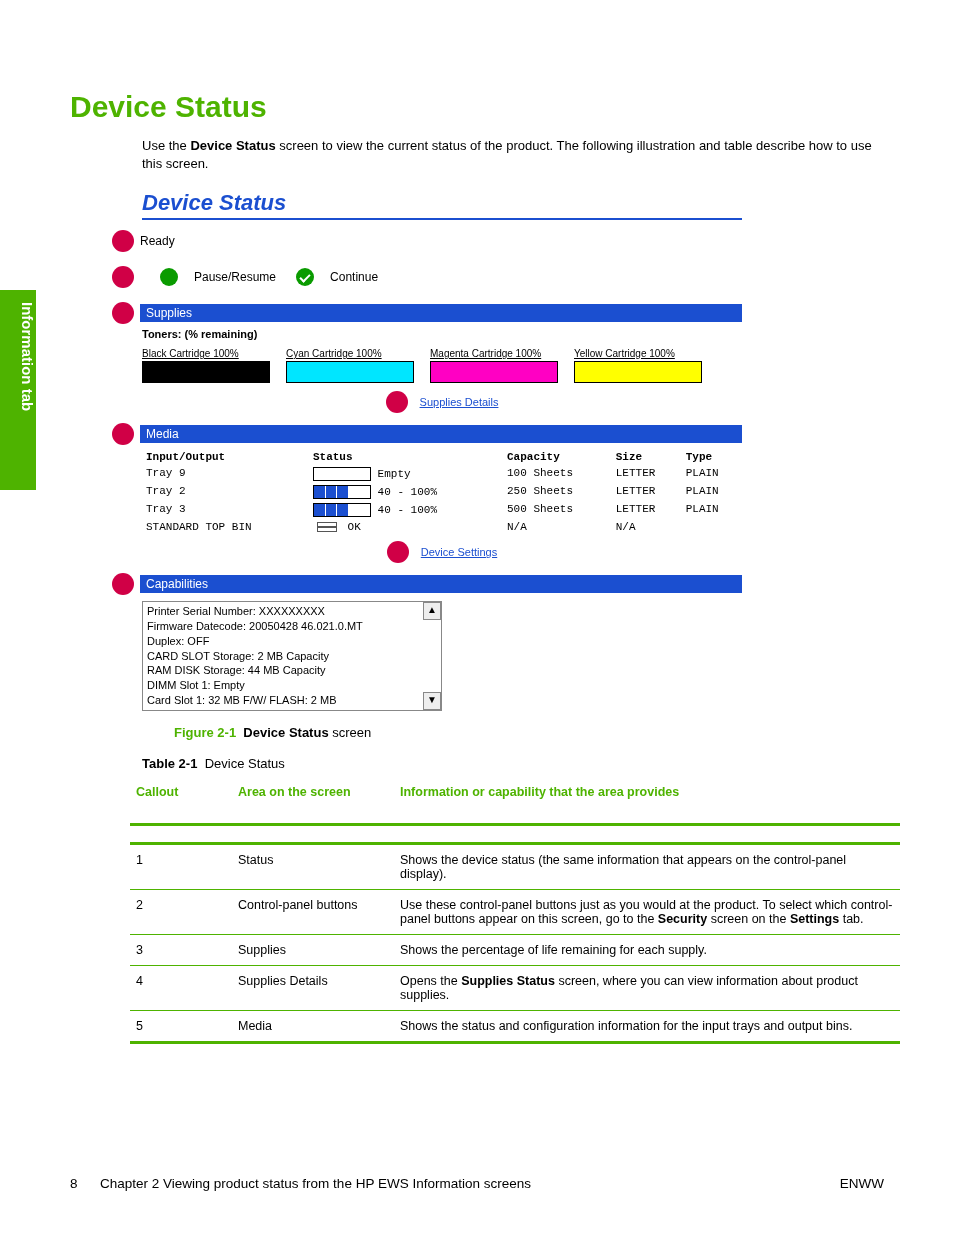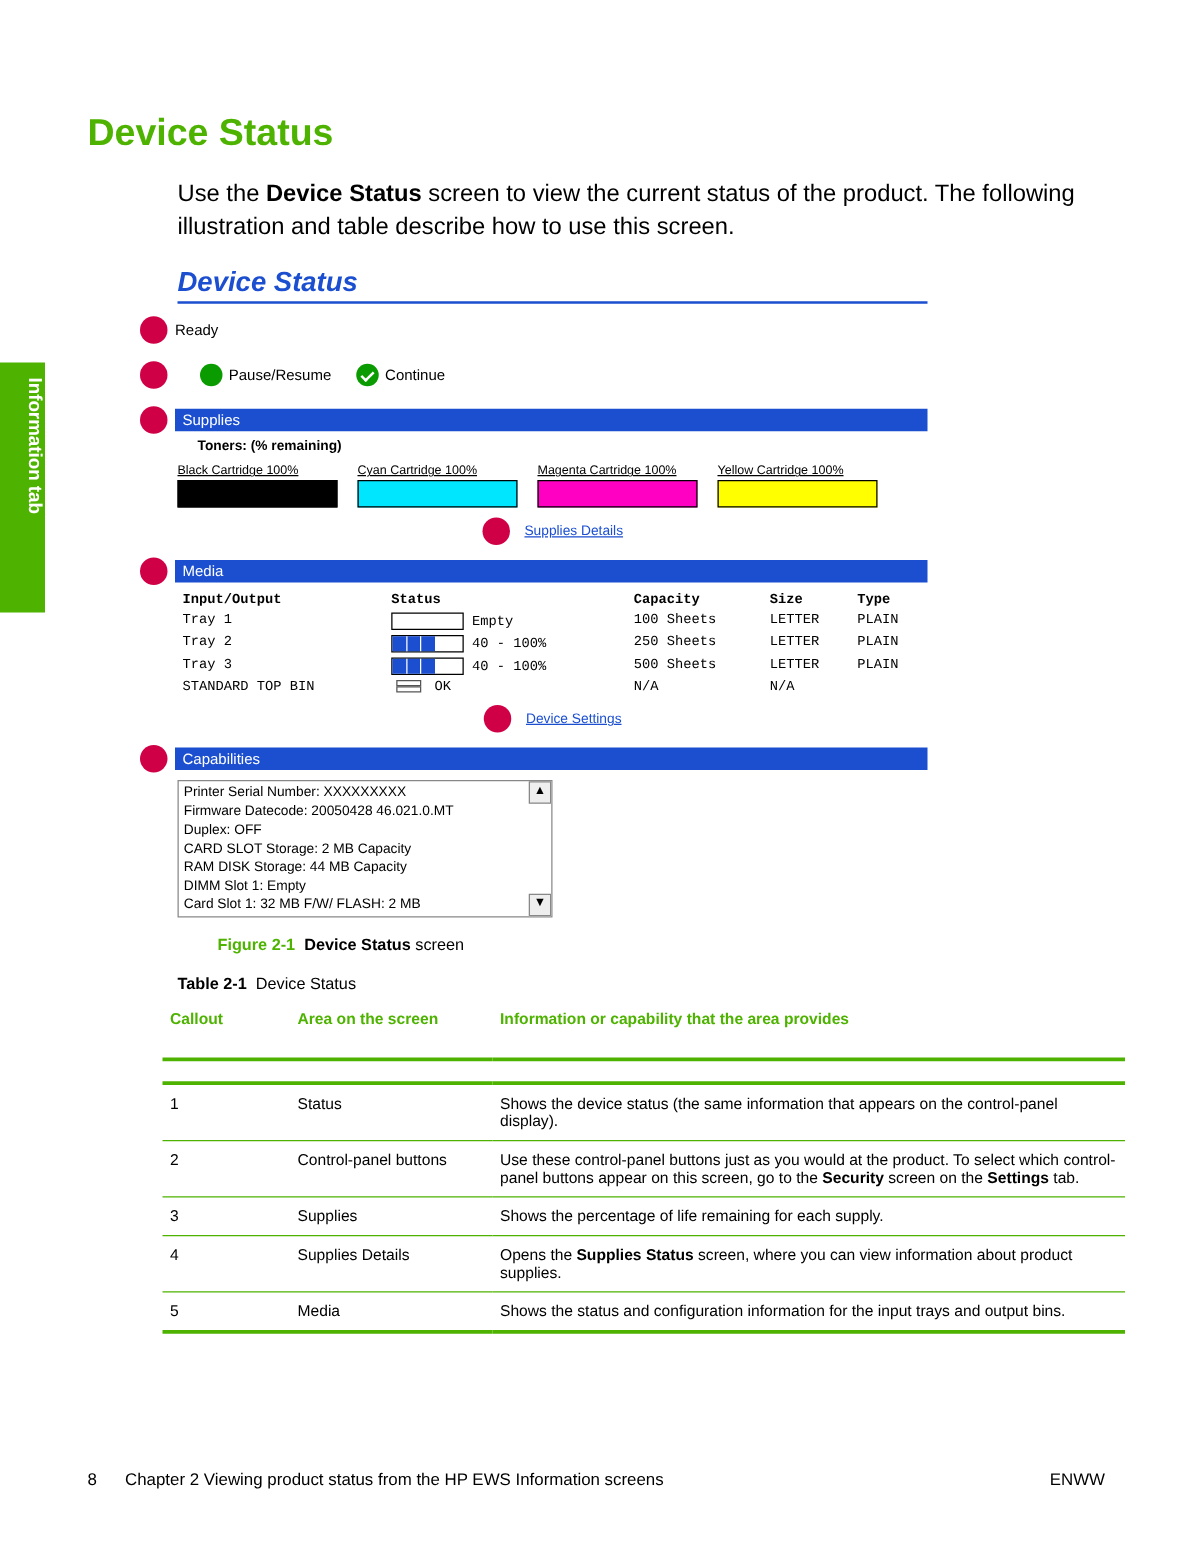--- a/index.html
+++ b/index.html
@@ -36,21 +36,21 @@
   }
   h1.title {
     color: #4eb300;
     font-size: 30px;
     margin: 0 0 12px 0;
     font-weight: bold;
   }
   .intro {
     margin-left: 72px;
     margin-right: 10px;
-    font-size: 19px;
+    font-size: 13px;
     line-height: 1.35;
   }
   .intro b { font-weight: bold; }
   .figure {
     margin-left: 72px;
     margin-top: 18px;
     width: 600px;
   }
   .ds-title {
     color: #1b4fd0;
@@ -80,21 +80,21 @@
     font-size: 12px;
   }
   .row-buttons {
     display: flex;
     align-items: center;
     margin-bottom: 14px;
     margin-left: -30px;
     gap: 20px;
     font-size: 12px;
   }
-  .btn-item { display: flex; align-items: center; gap: 5px; }
+  .btn-item { display: flex; align-items: center; gap: 16px; }
   .green-circle, .green-check {
     width: 18px; height: 18px; border-radius: 50%;
     background: #0a9b00; display: inline-block;
     position: relative;
   }
   .green-check::after {
     content: ""; position: absolute; left: 4px; top: 6px;
     width: 8px; height: 4px; border-left: 2px solid #fff;
     border-bottom: 2px solid #fff; transform: rotate(-45deg);
   }
@@ -102,21 +102,21 @@
     display: flex; align-items: center; margin-left: -30px;
     margin-bottom: 4px;
   }
   .section-bar {
     flex: 1;
     background: #1b4fd0;
     color: #fff;
     font-size: 12px;
     padding: 2px 6px;
   }
-  .sub { margin-left: 16px; font-size: 11px; }
+  .sub { margin-left: 0px; font-size: 11px; }
   .sub b { font-weight: bold; }
   .toner-row {
     display: flex; gap: 16px; margin-top: 8px; margin-bottom: 8px;
   }
   .toner { width: 128px; }
   .toner-label { font-size: 10px; text-decoration: underline; margin-bottom: 2px; white-space: nowrap;}
   .toner-swatch { height: 20px; border: 1px solid #000; }
   .sw-black { background: #000; }
   .sw-cyan { background: #00e6ff; }
   .sw-magenta { background: #ff00c3; }
@@ -276,21 +276,21 @@
         <tr>
           <th>Input/Output</th>
           <th>Status</th>
           <th>Capacity</th>
           <th>Size</th>
           <th>Type</th>
         </tr>
       </thead>
       <tbody>
         <tr>
-          <td>Tray 1</td>
+          <td>Tray 9</td>
           <td><span class="bar-gauge empty"><span class="fill"></span></span> <span>Empty</span></td>
           <td>100 Sheets</td>
           <td>LETTER</td>
           <td>PLAIN</td>
         </tr>
         <tr>
           <td>Tray 2</td>
           <td><span class="bar-gauge"><span class="fill" style="width:60%"></span><span class="seg" style="left:20%"></span><span class="seg" style="left:40%"></span></span> <span>40 - 100%</span></td>
           <td>250 Sheets</td>
           <td>LETTER</td>

